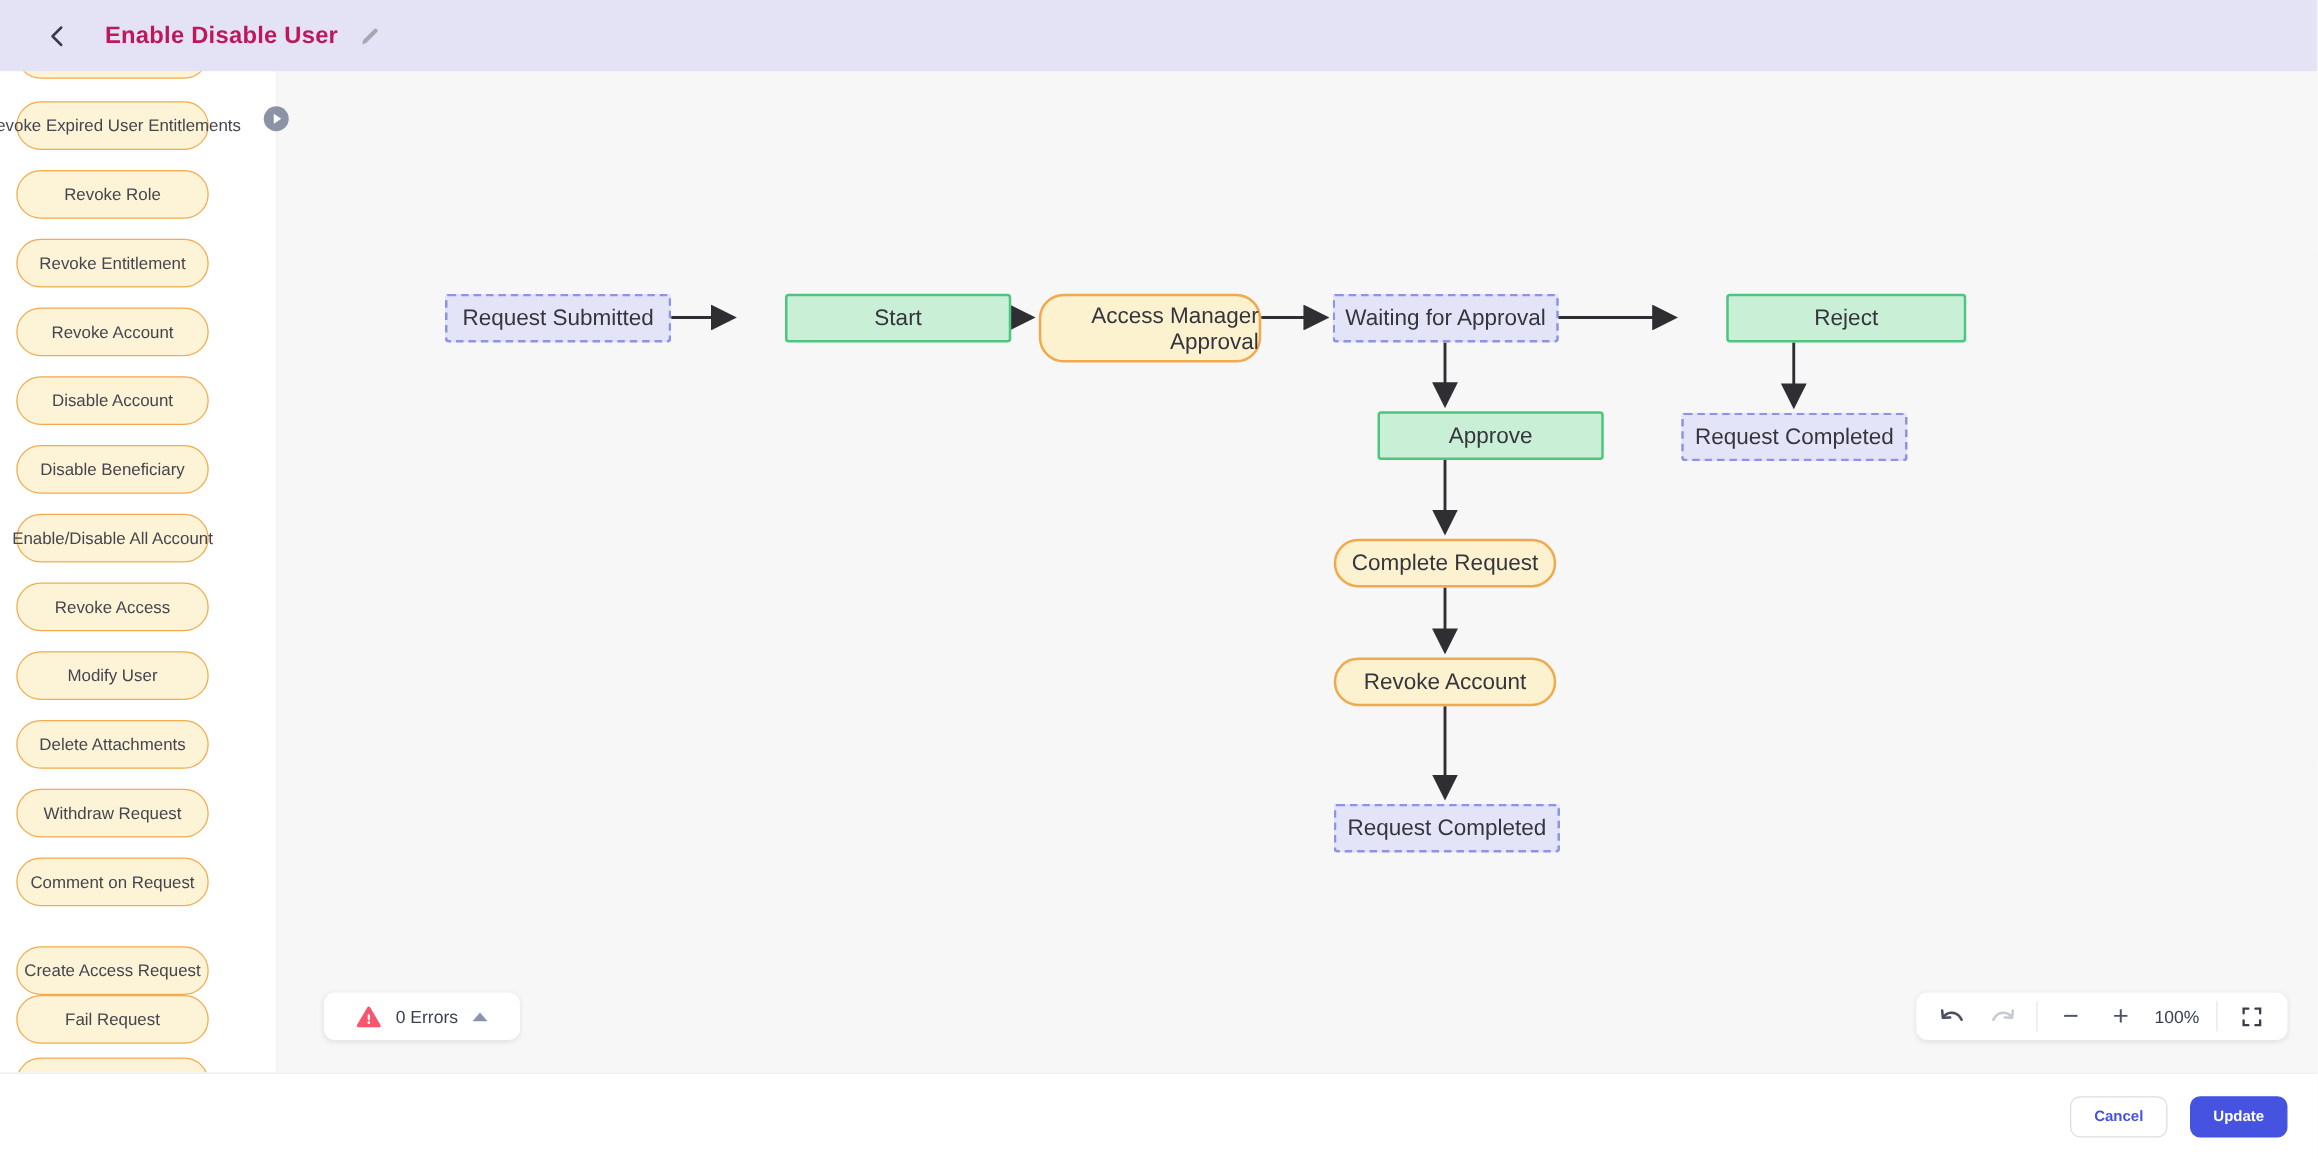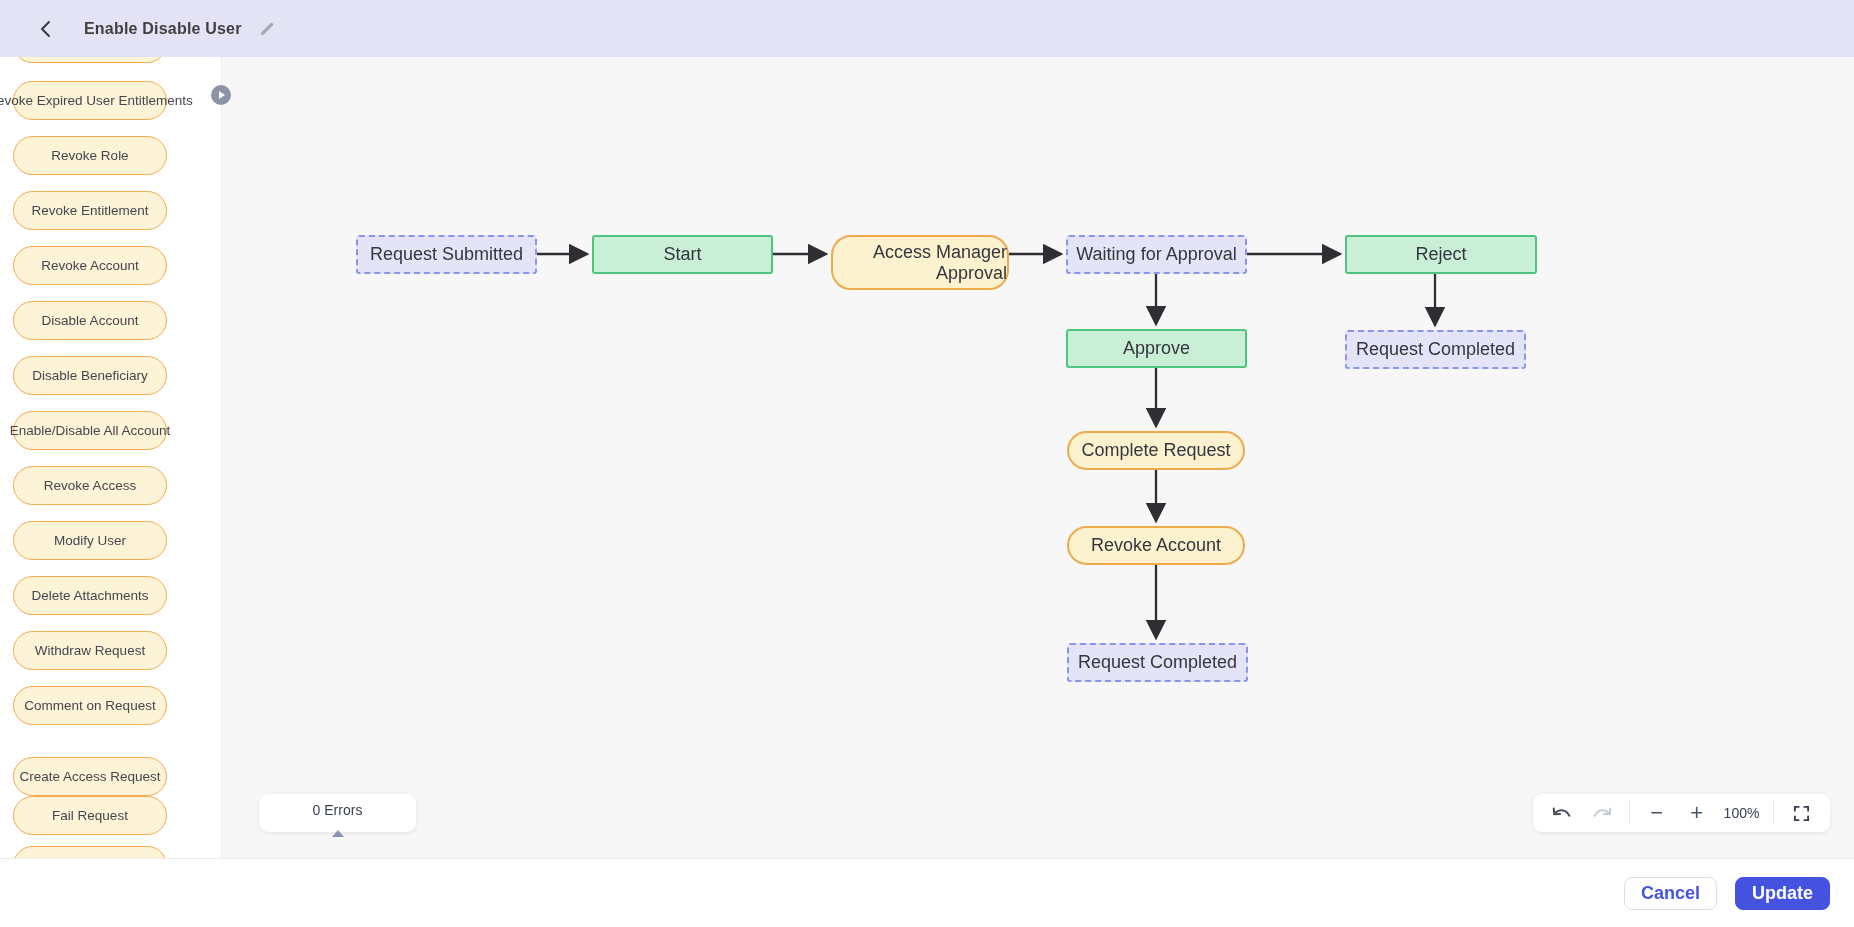--- a/index.html
+++ b/index.html
@@ -5,21 +5,21 @@
   * { margin:0; padding:0; box-sizing:border-box; }
   html,body { width:1854px; height:927px; overflow:hidden; }
   body { font-family:"Liberation Sans","DejaVu Sans",sans-serif; background:#fff; }
   #app { position:relative; width:1854px; height:927px; overflow:hidden; }
 
   
   .header { position:absolute; left:0; top:0; width:1854px; height:57px;
     background:var(--header-bg); display:flex; align-items:center; z-index:30; }
   .back-btn { margin-left:34px; width:24px; height:24px; display:flex; align-items:center;
     justify-content:center; cursor:pointer; background:none; border:none; }
-  .page-title { margin-left:26px; font-size:16px; font-weight:700; color:#404040; letter-spacing:.2px; }
+  .page-title { margin-left:26px; font-size:19px; font-weight:700; color:#be185d; letter-spacing:.2px; }
   .edit-btn { margin-left:14px; width:22px; height:22px; display:flex; align-items:center;
     justify-content:center; background:none; border:none; cursor:pointer; }
 
   
   .sidebar { position:absolute; left:0; top:57px; width:222px; height:801px;
     background:#ffffff; border-right:1px solid #eeeef1; overflow:hidden; z-index:10; }
   .pill { position:absolute; left:13px; width:154px; height:39px; border-radius:20px;
     background:var(--pill-fill); border:1.5px solid var(--pill-border);
     display:flex; align-items:center; justify-content:center; cursor:grab; }
   .pill span { font-size:13.5px; color:#45454e; white-space:nowrap; }
@@ -29,46 +29,46 @@
   .play-tri { width:0; height:0; border-top:4px solid transparent; border-bottom:4px solid transparent;
     border-left:6px solid #ffffff; margin-left:2px; }
 
   
   .canvas { position:absolute; left:222px; top:57px; width:1632px; height:801px;
     background:var(--canvas-bg); overflow:hidden; z-index:5; }
   .edges { position:absolute; left:0; top:0; }
   .node { position:absolute; display:flex; align-items:center; justify-content:center;
     font-size:18px; color:#35353d; cursor:pointer; text-align:center; }
   .node.state { background:var(--state-fill); border:2px dashed var(--state-border); border-radius:3px; }
-  .node.action { background:var(--green-fill); border:2px solid var(--green-border); border-radius:3px; }
+  .node.action { background:var(--green-fill); border:2px solid var(--green-border); border-radius:3px;margin-left:36px; }
   .node.task { background:var(--task-fill); border:2px solid var(--task-border); border-radius:20px; }
 
   
   .errors-badge { position:absolute; left:37px; top:737px; width:157px; height:38px;
     background:#fff; border-radius:9px; box-shadow:0 1px 4px rgba(40,40,60,.10);
-    display:flex; align-items:center; justify-content:center; gap:12px; cursor:pointer; border:none;flex-direction:column; }
+    display:flex; align-items:center; justify-content:center; gap:12px; cursor:pointer; border:none; }
   .errors-label { font-size:14px; color:#3a4051; }
   .caret-up { width:0; height:0; border-left:6px solid transparent; border-right:6px solid transparent;
     border-bottom:7px solid #8b93b5; }
 
   
   .zoom-toolbar { position:absolute; left:1311px; top:737px; width:297px; height:38px;
     background:#fff; border-radius:9px; box-shadow:0 1px 4px rgba(40,40,60,.10);
     display:flex; align-items:center; justify-content:center; gap:14px; }
   .tb-btn { background:none; border:none; width:26px; height:26px; display:flex;
     align-items:center; justify-content:center; cursor:pointer; }
   .tb-divider { width:1px; height:24px; background:#e4e6ea; }
   .zoom-level { font-size:14px; font-weight:400; color:#374151; }
   .sign { font-size:22px; color:#4b5563; line-height:20px; font-weight:400; }
 
   
   .bottombar { position:absolute; left:0; top:858px; width:1854px; height:69px; background:#fff;
     border-top:1px solid #ececf0; display:flex; align-items:center; justify-content:flex-end;
     gap:18px; padding-right:24px; z-index:30; }
-  .btn { height:33px; min-width:78px; padding:0 16px; border-radius:8px; font-size:18px;
+  .btn { height:33px; min-width:78px; padding:0 16px; border-radius:8px; font-size:12px;
     font-weight:700; cursor:pointer; font-family:inherit; }
   .btn-cancel { background:#fff; border:1px solid #dcdde2; color:var(--accent); }
   .btn-update { background:var(--accent); border:1px solid var(--accent); color:#fff; }
 </style>
 </head>
 <body>
 
 <div id="app">
 
   <div class="header">

